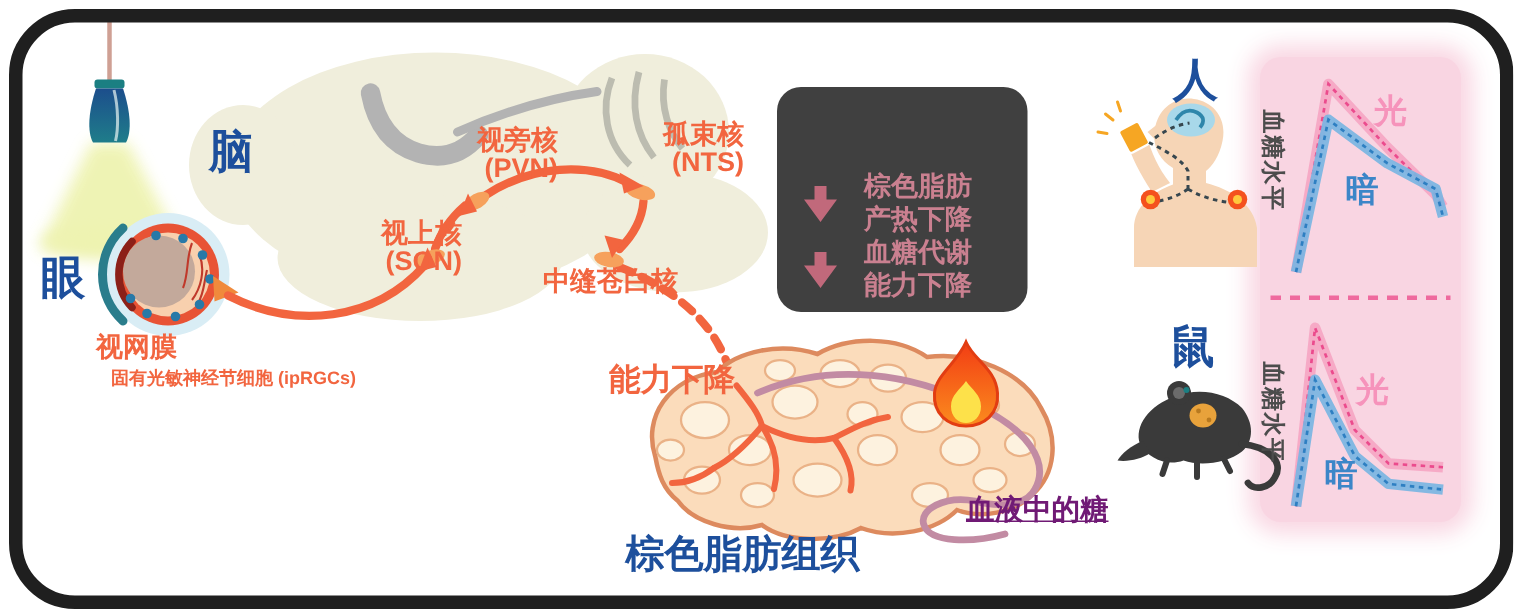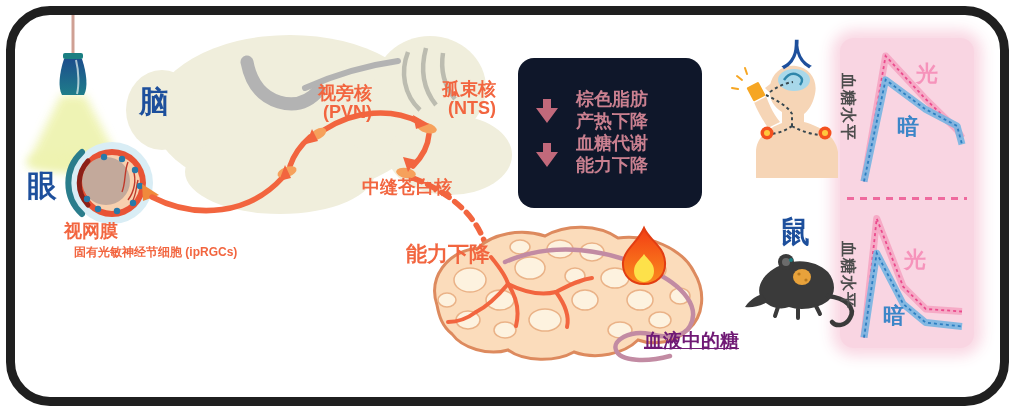--- a/index.html
+++ b/index.html
@@ -7,22 +7,22 @@
          font-family:"Liberation Sans","DejaVu Sans",sans-serif;}
   .frame{position:absolute;left:6px;top:6px;width:985px;height:382px;border:9px solid #1f1f1f;
          border-radius:44px;z-index:9;pointer-events:none;}
   svg.layer{position:absolute;left:0;top:0;z-index:2;}
   .lbl{position:absolute;font-weight:700;white-space:nowrap;z-index:5;line-height:1.05;}
   .blue{color:#1d4f9c;}
   .orange{color:#f2653f;}
   .mauve{color:#701a75;text-decoration:underline;}
   .node{text-align:right;font-size:18px;}
   .big{font-size:30px;}
-  .effects-box{position:absolute;left:518px;top:58px;width:184px;height:150px;background:#0f172a;
-               border-radius:16px;z-index:3;display:flex;flex-direction:column;justify-content:center;
+  .effects-box{position:absolute;left:518px;top:58px;width:167px;height:150px;background:#404040;
+               border-radius:16px;z-index:3;display:flex;flex-direction:column;justify-content:flex-end;
                padding:6px 14px;box-sizing:border-box;}
   .effect-row{display:flex;align-items:center;gap:14px;}
   .effect-text{font-weight:700;font-size:18px;line-height:1.22;color:#ca8090;}
   .chart-panel{position:absolute;left:840px;top:38px;width:134px;height:310px;background:#f9d5e2;
                border-radius:14px;box-shadow:0 0 14px 8px rgba(249,213,226,.95);z-index:1;}
   .chart-svg{position:absolute;z-index:3;}
   .separator{position:absolute;left:847px;top:197px;width:120px;height:3px;z-index:4;
              background:repeating-linear-gradient(90deg,#ef6a9e 0 7px,transparent 7px 13px);}
   .ylabel{position:absolute;writing-mode:vertical-rl;text-orientation:sideways;font-weight:700;
           font-size:16px;color:#4c4c4c;z-index:5;letter-spacing:1px;}
@@ -226,27 +226,32 @@
   <div class="lbl blue big" style="left:27px;top:170px;">眼</div>
 
   <div class="lbl orange node" style="left:262px;top:84px;width:110px;">
     <div>视旁核</div>
     <div>(PVN)</div>
   </div>
   <div class="lbl orange node" style="left:392px;top:80px;width:104px;">
     <div>孤束核</div>
     <div>(NTS)</div>
   </div>
+  <div class="lbl orange node" style="left:208px;top:146px;width:100px;">
+    <div>视上核</div>
+    <div>(SON)</div>
+  </div>
   <div class="lbl orange node" style="left:312px;top:178px;width:140px;">
     <div>中缝苍白核</div>
   </div>
 
   <div class="lbl orange" style="left:64px;top:222px;font-size:18px;">视网膜</div>
   <div class="lbl orange" style="left:74px;top:246px;font-size:12px;">固有光敏神经节细胞 (ipRGCs)</div>
   <div class="lbl orange" style="left:406px;top:243px;font-size:21px;">能力下降</div>
+  <div class="lbl blue" style="left:417px;top:356px;font-size:26px;">棕色脂肪组织</div>
   <div class="lbl mauve" style="left:644px;top:331px;font-size:19px;">血液中的糖</div>
 
   <div class="lbl blue big" style="left:782px;top:38px;">人</div>
   <div class="lbl blue big" style="left:780px;top:216px;">鼠</div>
 
   <div class="ylabel" style="left:837px;top:73px;">血糖水平</div>
   <div class="ylabel" style="left:837px;top:241px;">血糖水平</div>
 
   <div class="lbl light-lbl" style="left:916px;top:62px;">光</div>
   <div class="lbl dark-lbl" style="left:897px;top:115px;">暗</div>

